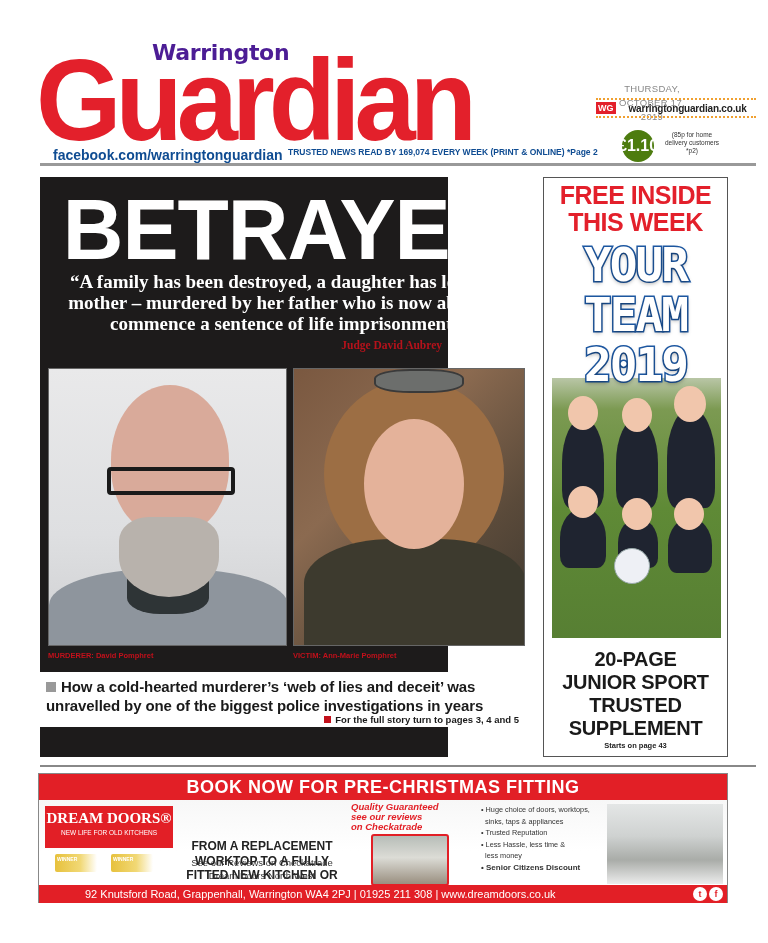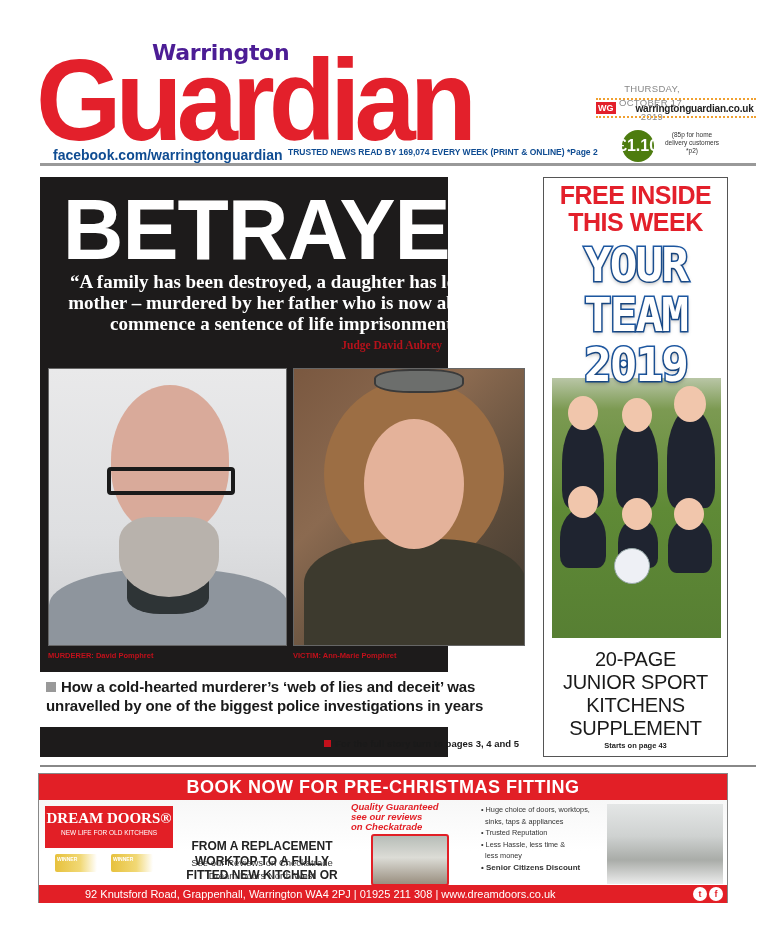--- a/index.html
+++ b/index.html
@@ -4,21 +4,21 @@
 <style>
   * { box-sizing: border-box; margin: 0; padding: 0; }
   html, body { width: 768px; height: 943px; background: #ffffff; overflow: hidden; }
   body { position: relative; font-family: "Liberation Sans", sans-serif; color: #111; }
 
   
   .masthead { position: absolute; left: 0; top: 0; width: 768px; height: 170px; }
   .mast-town { position: absolute; left: 152px; top: 40px; font-family: "DejaVu Sans", sans-serif; font-weight: bold; font-size: 22px; color: #4c1d95; letter-spacing: -0.3px; }
   .mast-title { position: absolute; left: 36px; top: 42px; font-family: "Liberation Sans", sans-serif; font-weight: bold; font-size: 110px; line-height: 110px; color: #e3202b; letter-spacing: -6px; transform: scaleY(1.05); transform-origin: top left; }
   .mast-date { position: absolute; left: 602px; top: 82px; width: 100px; text-align: center; font-size: 9.5px; color: #888; line-height: 14px; font-weight: normal; letter-spacing: 0.3px; }
-  .mast-web { position: absolute; left: 596px; top: 98px; width: 160px; height: 20px; border-top: 2px dotted #f0a030; border-bottom: 2px dotted #f0a030; display: flex; align-items: center; gap: 20px; }
+  .mast-web { position: absolute; left: 596px; top: 98px; width: 160px; height: 20px; border-top: 2px dotted #f0a030; border-bottom: 2px dotted #f0a030; display: flex; align-items: center; gap: 13px; }
   .wg-badge { background: #e3202b; color: #fff; font-weight: bold; font-size: 9px; padding: 1px 2px; }
   .mast-url { font-size: 10px; font-weight: bold; color: #222; letter-spacing: -0.2px; }
   .price-circle { position: absolute; left: 622px; top: 130px; width: 32px; height: 32px; border-radius: 50%; background: #4d7c0f; color: #fff; font-weight: bold; font-size: 16px; display: flex; align-items: center; justify-content: center; }
   .price-note { position: absolute; left: 662px; top: 131px; width: 60px; font-size: 6.5px; line-height: 8px; color: #333; text-align: center; }
   .mast-facebook { position: absolute; left: 40px; top: 147px; font-size: 14px; font-weight: bold; color: #0f4c92; padding-left: 13px; }
   .mast-trusted { position: absolute; left: 288px; top: 147px; font-size: 8.5px; font-weight: bold; color: #0f4c92; }
   .mast-rule { position: absolute; left: 40px; top: 163px; width: 716px; height: 3px; background: #999; }
 
   
   .lead { position: absolute; left: 40px; top: 177px; width: 408px; height: 580px; background: #1d1b1b; }
@@ -38,32 +38,32 @@
   .v-hair { position: absolute; left: 30px; top: 10px; width: 180px; height: 190px; border-radius: 50%; background: #9c6e44; }
   .v-face { position: absolute; left: 70px; top: 50px; width: 100px; height: 130px; border-radius: 50%; background: #e4b29a; }
   .v-glasses { position: absolute; left: 80px; top: 0px; width: 90px; height: 24px; border-radius: 40%; background: #6c6e6c; border: 2px solid #3a3a3a; }
   .v-coat { position: absolute; left: 10px; top: 170px; width: 222px; height: 110px; border-radius: 40% 40% 0 0; background: #3d3a2e; }
   .photo-caption { position: absolute; top: 474px; font-size: 7.5px; font-weight: bold; color: #c2101b; }
   .cap-left { left: 8px; text-align: right; }
   .cap-right { left: 253px; }
   .teaser-box { position: absolute; left: 0; top: 495px; width: 485px; height: 55px; background: #fff; }
   .teaser-text { position: absolute; left: 6px; top: 5px; width: 476px; font-family: "Liberation Sans", sans-serif; font-weight: bold; font-size: 15px; line-height: 19px; color: #1a1a1a; letter-spacing: -0.1px; }
   .teaser-bullet { display: inline-block; width: 10px; height: 10px; background: #999; margin-right: 5px; vertical-align: 0px; }
-  .teaser-ref { position: absolute; right: 6px; top: 42px; font-weight: bold; font-size: 9.5px; color: #1a1a1a; margin-top: 24px; }
+  .teaser-ref { position: absolute; right: 6px; top: 42px; font-weight: bold; font-size: 9.5px; color: #1a1a1a; }
   .ref-bullet { display: inline-block; width: 7px; height: 7px; background: #c2101b; margin-right: 4px; }
 
   
   .promo { position: absolute; left: 543px; top: 177px; width: 185px; height: 580px; border: 1px solid #555; background: #fff; overflow: hidden; }
   .promo-free { position: absolute; left: 0; top: 4px; width: 183px; text-align: center; font-weight: bold; font-size: 25px; line-height: 27px; color: #e3202b; letter-spacing: -0.5px; }
   .promo-team { position: absolute; left: 0; top: 62px; width: 183px; text-align: center; font-family: "DejaVu Sans Mono", monospace; font-weight: bold; font-size: 46px; line-height: 50px; color: #fff; -webkit-text-stroke: 3px #1e5aa6; paint-order: stroke fill; text-shadow: 0 2px 4px rgba(0,0,0,0.35); letter-spacing: -2px; z-index: 2; }
   .promo-photo { position: absolute; left: 8px; top: 200px; width: 169px; height: 260px; background: linear-gradient(180deg, #b9c6a6 0%, #7c9a52 12%, #5f8a36 50%, #577f33 100%); }
   .kid { position: absolute; border-radius: 50% 50% 20% 20%; background: #1f2430; }
   .kid-face { position: absolute; border-radius: 50%; background: #f1c6ac; }
   .ball { position: absolute; left: 62px; top: 170px; width: 36px; height: 36px; border-radius: 50%; background: #eef0f5; border: 1px solid #9aa; }
-  .promo-desc { position: absolute; left: 0; top: 470px; width: 183px; text-align: center; font-weight: normal; font-size: 20px; line-height: 23px; color: #1a1a1a; letter-spacing: -0.3px; }
+  .promo-desc { position: absolute; left: 0; top: 470px; width: 183px; text-align: center; font-weight: bold; font-size: 20px; line-height: 23px; color: #1a1a1a; letter-spacing: -0.3px; }
   .promo-starts { position: absolute; left: 0; top: 563px; width: 183px; text-align: center; font-size: 7.5px; font-weight: bold; color: #222; }
 
   
   .ad-rule { position: absolute; left: 40px; top: 765px; width: 716px; height: 2px; background: #888; }
   .ad { position: absolute; left: 38px; top: 773px; width: 690px; height: 130px; border: 1px solid #888; background: linear-gradient(180deg, #f3f3f3 0%, #fff 60%); }
   .ad-banner { position: absolute; left: 0; top: 0; width: 688px; height: 26px; background: #e21f26; color: #fff; font-weight: bold; font-size: 18px; line-height: 26px; text-align: center; letter-spacing: 0.5px; }
   .ad-logo { position: absolute; left: 6px; top: 32px; width: 128px; height: 42px; background: #e21f26; color: #fff; text-align: center; }
   .ad-logo-name { font-family: "Liberation Serif", serif; font-weight: bold; font-size: 15px; line-height: 20px; padding-top: 2px; }
   .ad-logo-tag { font-size: 6.5px; line-height: 10px; }
   .award { position: absolute; top: 80px; width: 42px; height: 18px; background: linear-gradient(90deg, #e7c13c 0%, #f1d875 60%, #fff 100%); border-radius: 2px; font-size: 5px; color: #fff; font-weight: bold; padding: 2px; }
@@ -153,21 +153,21 @@
     <div class="kid-face" style="left:16px;top:108px;width:30px;height:32px;"></div>
     <div class="kid" style="left:66px;top:140px;width:40px;height:50px;"></div>
     <div class="kid-face" style="left:70px;top:120px;width:30px;height:32px;"></div>
     <div class="kid" style="left:116px;top:140px;width:44px;height:55px;"></div>
     <div class="kid-face" style="left:122px;top:120px;width:30px;height:32px;"></div>
     <div class="ball"></div>
   </div>
   <div class="promo-desc">
     <div>20-PAGE</div>
     <div>JUNIOR SPORT</div>
-    <div>KITCHENS</div>
+    <div>TRUSTED</div>
     <div>SUPPLEMENT</div>
   </div>
   <div class="promo-starts">Starts on page 43</div>
 </div>
 
 <div class="ad-rule"></div>
 <div class="ad">
   <div class="ad-banner">BOOK NOW FOR PRE-CHRISTMAS FITTING</div>
   <div class="ad-logo">
     <div class="ad-logo-name">DREAM DOORS®</div>

